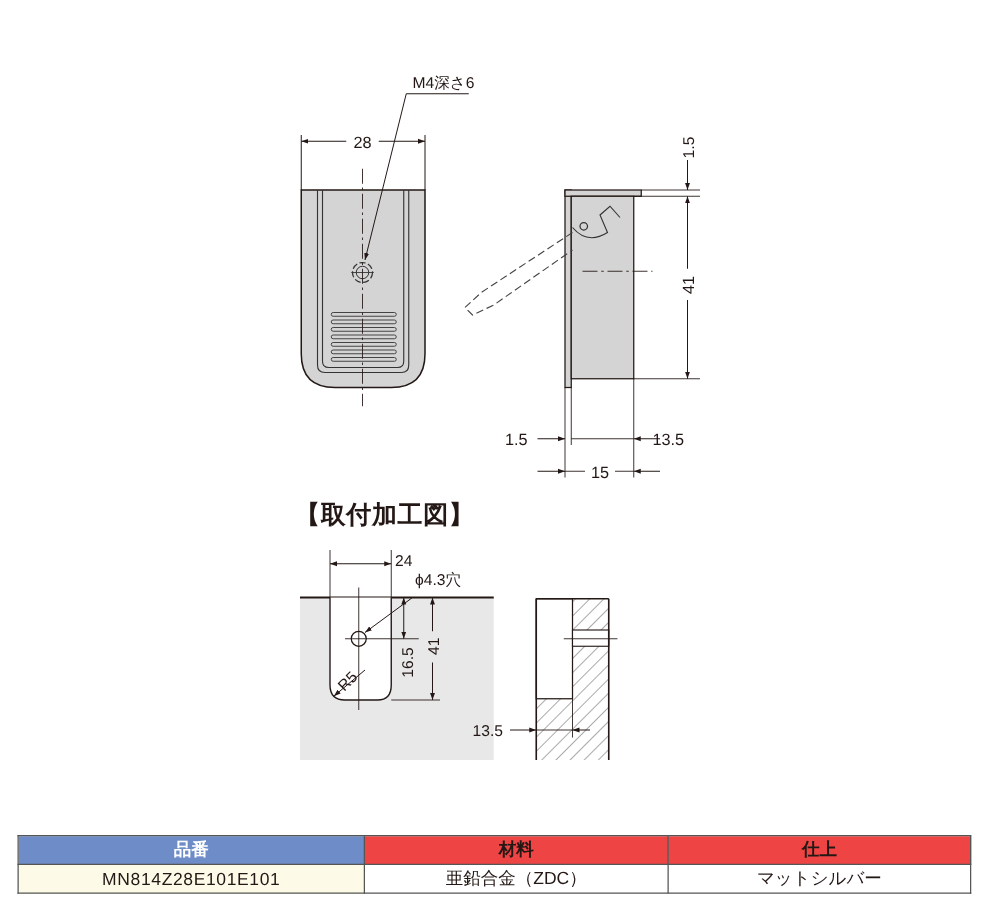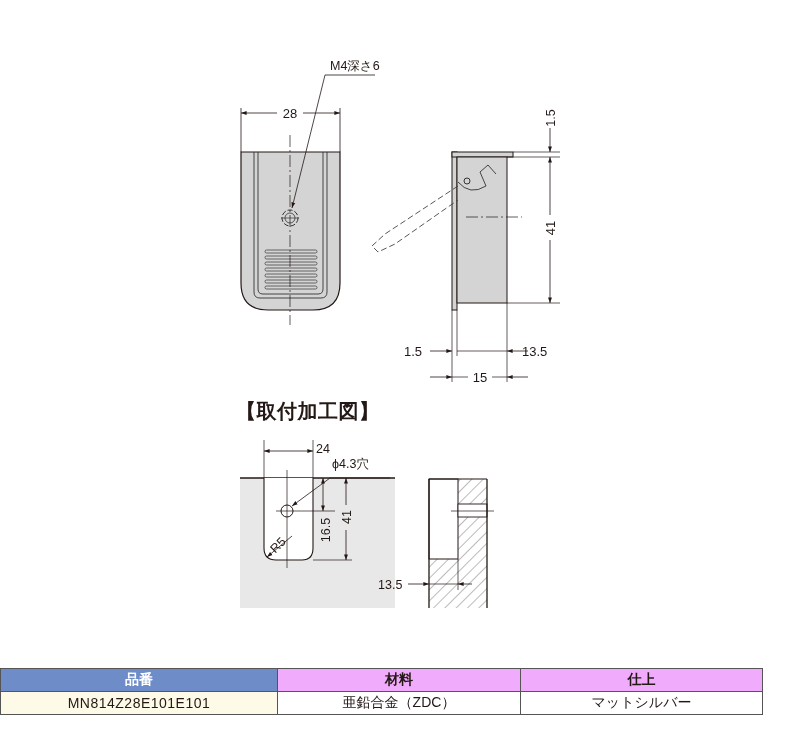--- a/index.html
+++ b/index.html
@@ -1,24 +1,24 @@
 <!DOCTYPE html>
 <html><head>
 <meta charset="utf-8">
 <style>
   html, body { margin: 0; padding: 0; background: #ffffff; }
   body { width: 790px; height: 735px; position: relative; overflow: hidden;
          font-family: "Liberation Sans", "DejaVu Sans", sans-serif; color: #231815; }
   .abs { position: absolute; }
   svg text { font-family: "Liberation Sans", "DejaVu Sans", sans-serif; fill: #231815; }
   .section-title { left: 236px; top: 398px; font-size: 20px; font-weight: bold; letter-spacing: 0.5px; }
-  table.spec { position: absolute; left: 0; top: 668px; width: 762px; border-collapse: collapse;
+  table.spec { position: absolute; left: 14px; top: 668px; width: 762px; border-collapse: collapse;
                font-size: 14px; table-layout: fixed; }
   table.spec th, table.spec td { border: 1px solid #555; text-align: center; padding: 0; height: 22px; }
-  table.spec th { background: #f0abfc; font-weight: bold; color: #231815; }
+  table.spec th { background: #ef4444; font-weight: bold; color: #231815; }
   table.spec th.key { background: #6e8dc8; color: #ffffff; }
   table.spec td { background: #ffffff; margin-left: 24px; }
   table.spec td.key { background: #fdfbe8; letter-spacing: 0.5px; }
 </style>
 </head>
 <body>
 
 <svg class="abs" style="left:0;top:0" width="790" height="660" viewBox="0 0 790 660">
   <defs>
     <marker id="arr" viewBox="0 0 10 10" refX="10" refY="5" markerWidth="7" markerHeight="7" orient="auto-start-reverse">

